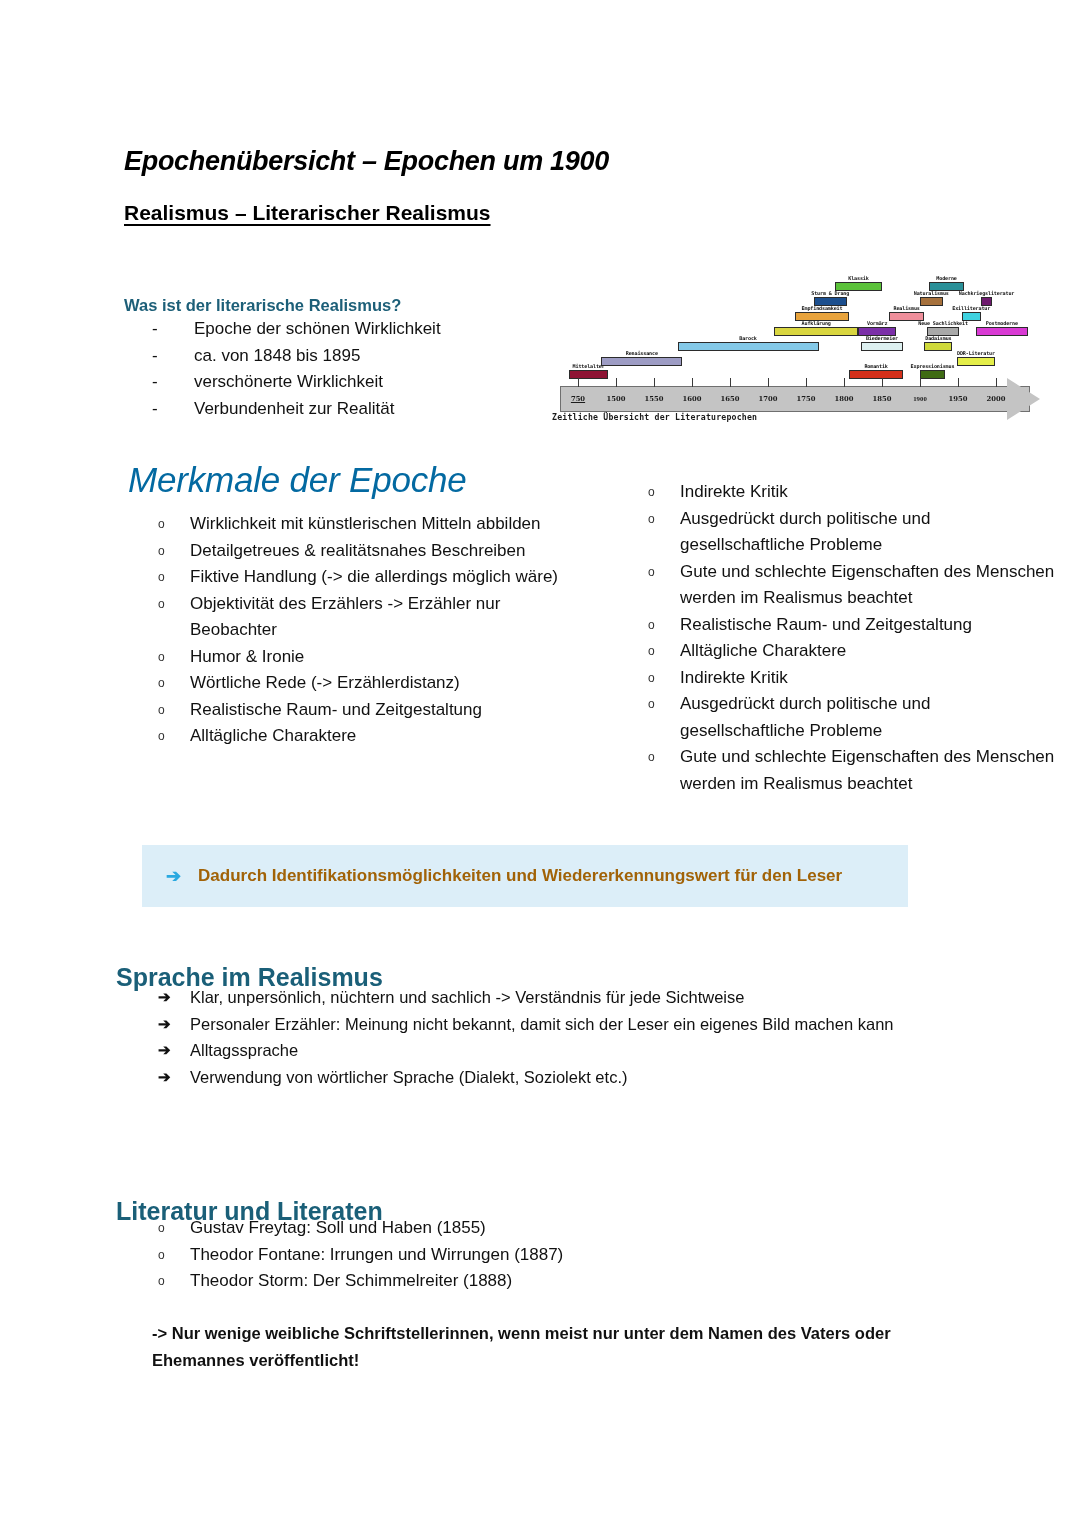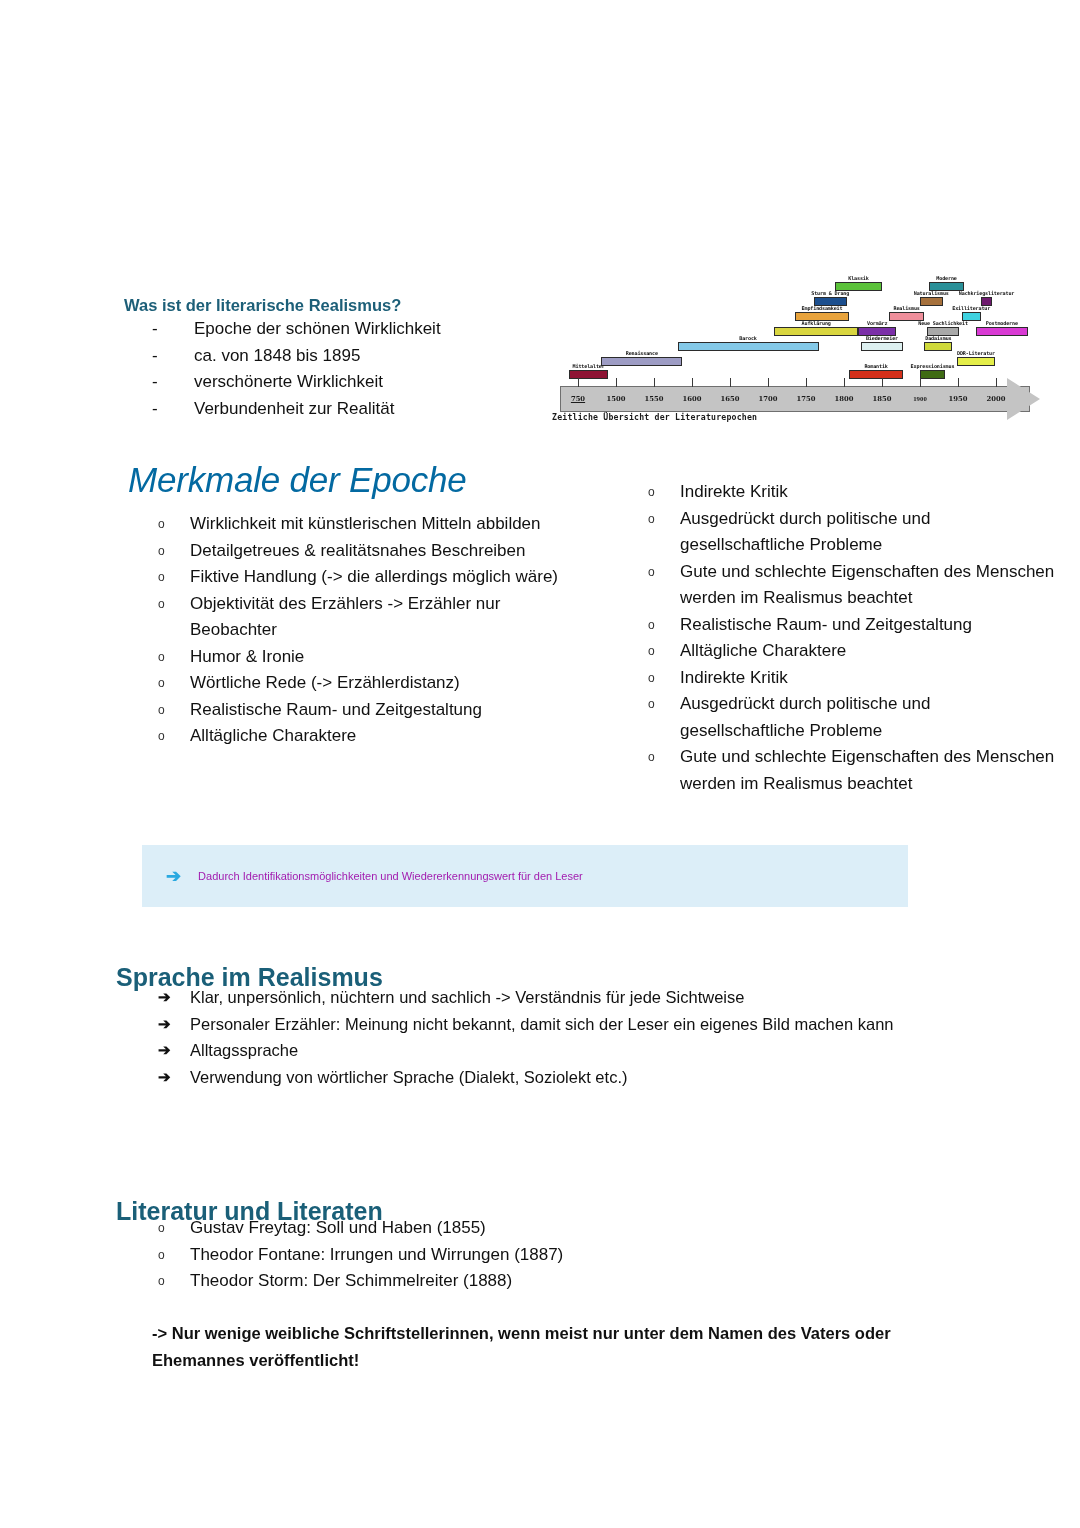--- a/index.html
+++ b/index.html
@@ -132,23 +132,24 @@
   }
   .callout .arrow {
     color: #2aa9e0;
     font-size: 18px;
     font-weight: bold;
     margin-left: 24px;
     margin-right: 17px;
     line-height: 1;
   }
   .callout .ctext {
-    color: #a21caf;
-    font-size: 11px;
+    color: #a16207;
+    font-size: 17px;
     line-height: 24px;
+    font-weight: bold;
   }
 
   
   .arrow-list {
     position: absolute;
     left: 158px;
     top: 984px;
     width: 760px;
   }
   .arrow-item {
@@ -262,20 +263,22 @@
     font-family: "DejaVu Sans Mono", monospace;
     color: #1b1b1b;
     letter-spacing: 0.2px;
   }
 </style>
 </head>
 <body>
 
 <div class="page">
 
+  <h1 class="doc-title">Epochenübersicht – Epochen um 1900</h1>
+  <h2 class="doc-subtitle">Realismus – Literarischer Realismus</h2>
 
   <h3 class="q-heading">Was ist der literarische Realismus?</h3>
 
   <div class="dash-list" id="intro-list">
       <div class="dash-item">
         <span class="mk">-</span>
         <span class="tx">Epoche der schönen Wirklichkeit</span>
       </div>
       <div class="dash-item">
         <span class="mk">-</span>

